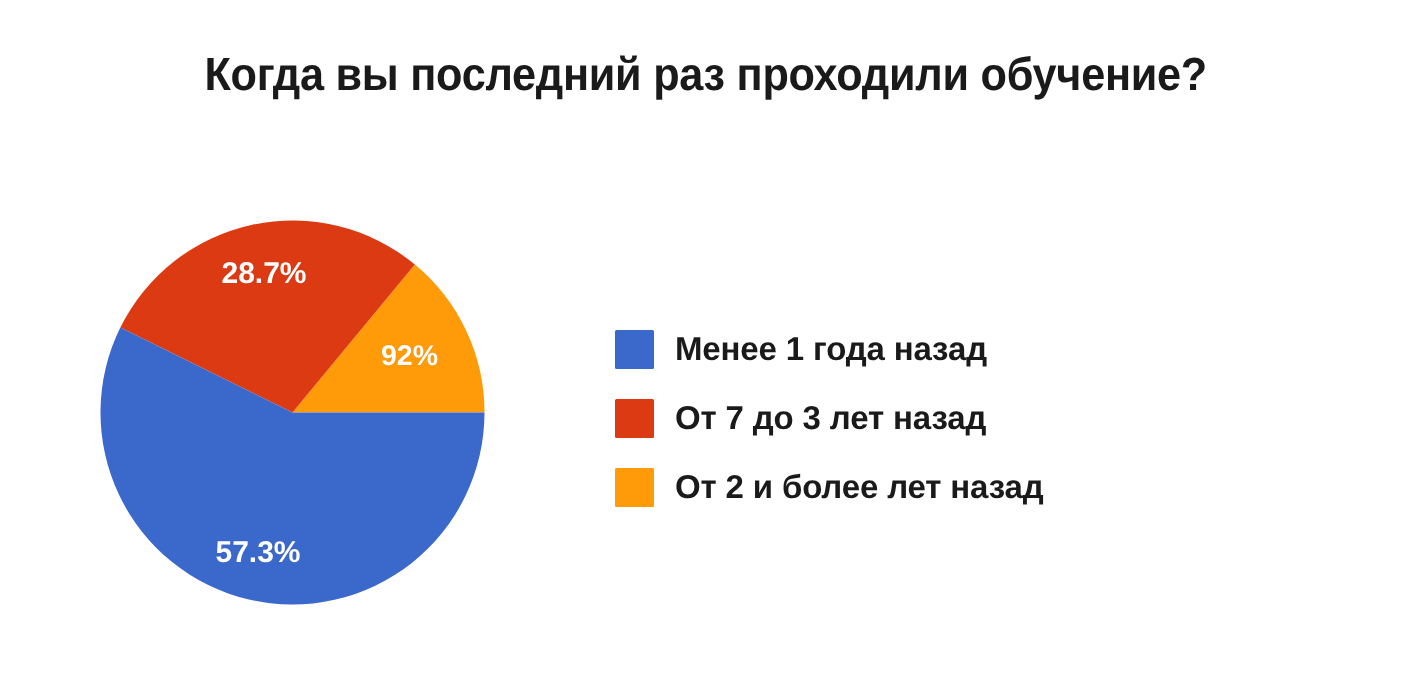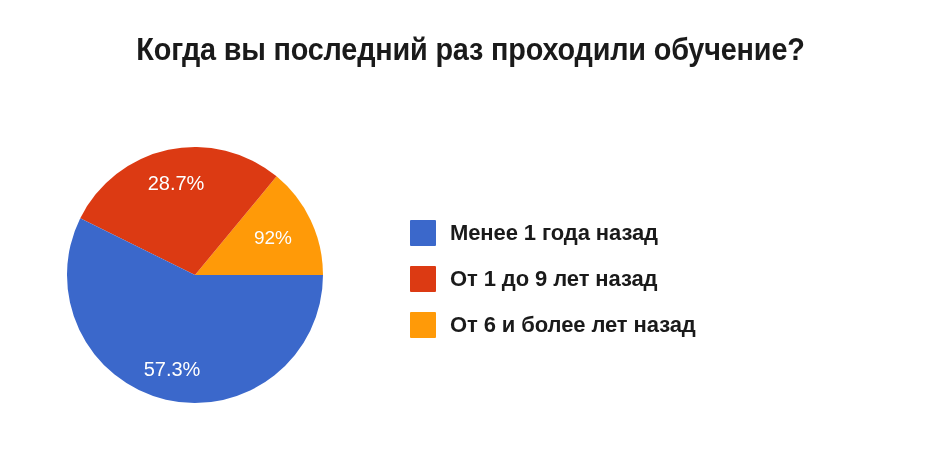--- a/index.html
+++ b/index.html
@@ -52,21 +52,21 @@
     height: 256px;
     overflow: visible;
   }
 
   
   .slice-label {
     position: absolute;
     color: #ffffff;
     font-family: "Liberation Sans", "DejaVu Sans", sans-serif;
     font-size: 20px;
-    font-weight: 400;
+    font-weight: 700;
     white-space: nowrap;
     transform: translate(-50%, -50%);
     pointer-events: none;
     text-shadow: 0 0 1px rgba(0,0,0,0.08);
   }
   #slice-label-0 { left: 172px; top: 369px; }  
   #slice-label-1 { left: 176px; top: 183px; }  
   #slice-label-2 { left: 273px; top: 238px; font-size: 19px; } 
 
   
@@ -120,23 +120,23 @@
 
   <div id="legend">
 
     <div class="legend-item">
       <span class="legend-swatch" id="legend-swatch-0" style="background: rgb(59, 104, 203);"></span>
       <span class="legend-label">Менее 1 года назад</span>
     </div>
 
     <div class="legend-item">
       <span class="legend-swatch" id="legend-swatch-1" style="background: rgb(220, 58, 19);"></span>
-      <span class="legend-label">От 1 до 9 лет назад</span>
+      <span class="legend-label">От 7 до 3 лет назад</span>
     </div>
 
     <div class="legend-item">
       <span class="legend-swatch" id="legend-swatch-2" style="background: rgb(255, 154, 8);"></span>
-      <span class="legend-label">От 6 и более лет назад</span>
+      <span class="legend-label">От 2 и более лет назад</span>
     </div>
 
   </div>
 
 </div>
 
 </body></html>

